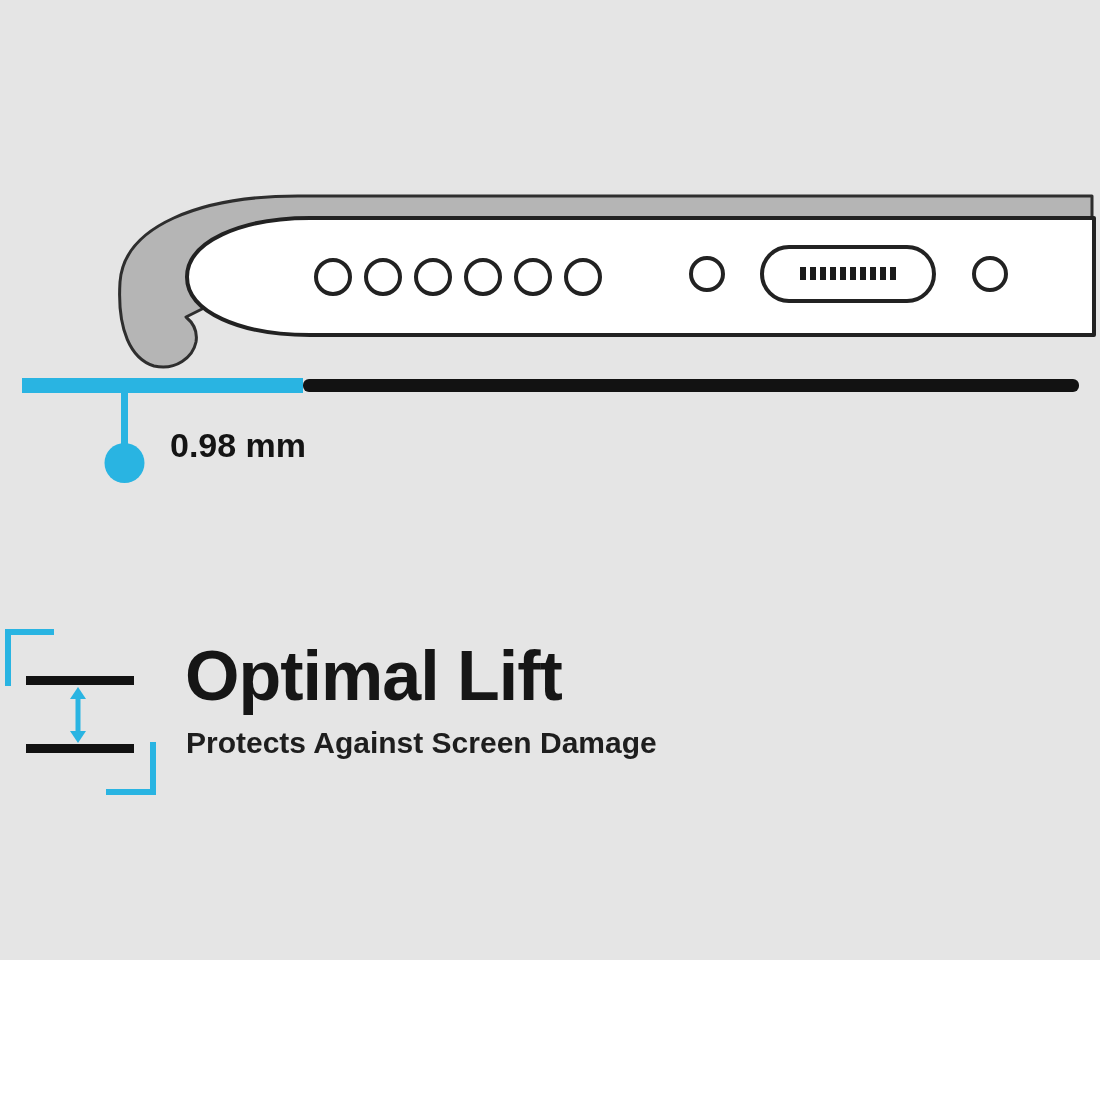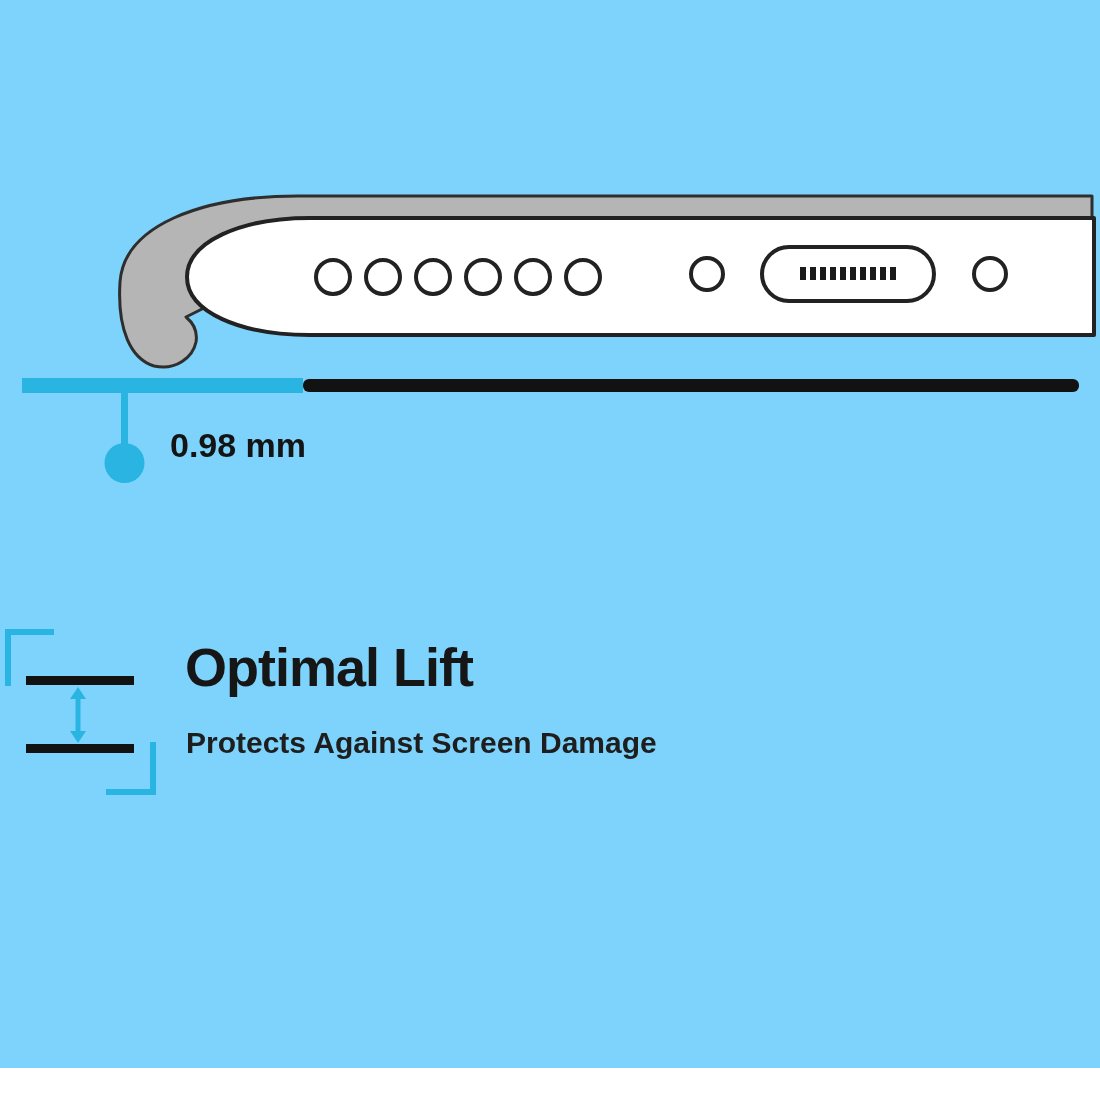--- a/index.html
+++ b/index.html
@@ -4,32 +4,32 @@
 <style>
   html, body {
     margin: 0;
     padding: 0;
     background: #ffffff;
     font-family: "Liberation Sans", "DejaVu Sans", sans-serif;
   }
   #canvas {
     position: relative;
     width: 1100px;
-    height: 1068px;
-    background: #7dd3fc;
+    height: 960px;
+    background: #e5e5e5;
     overflow: hidden;
   }
   .abs { position: absolute; }
   #phone-svg { left: 0; top: 0; }
   #lift-icon-svg { left: 0; top: 624px; }
   .feature-title {
     position: absolute;
     left: 185px;
     top: 636px;
-    font-size: 54px;
+    font-size: 70px;
     font-weight: 700;
     letter-spacing: -1px;
     color: #161616;
     white-space: nowrap;
   }
   .feature-subtitle {
     position: absolute;
     left: 186px;
     top: 726px;
     font-size: 30px;

